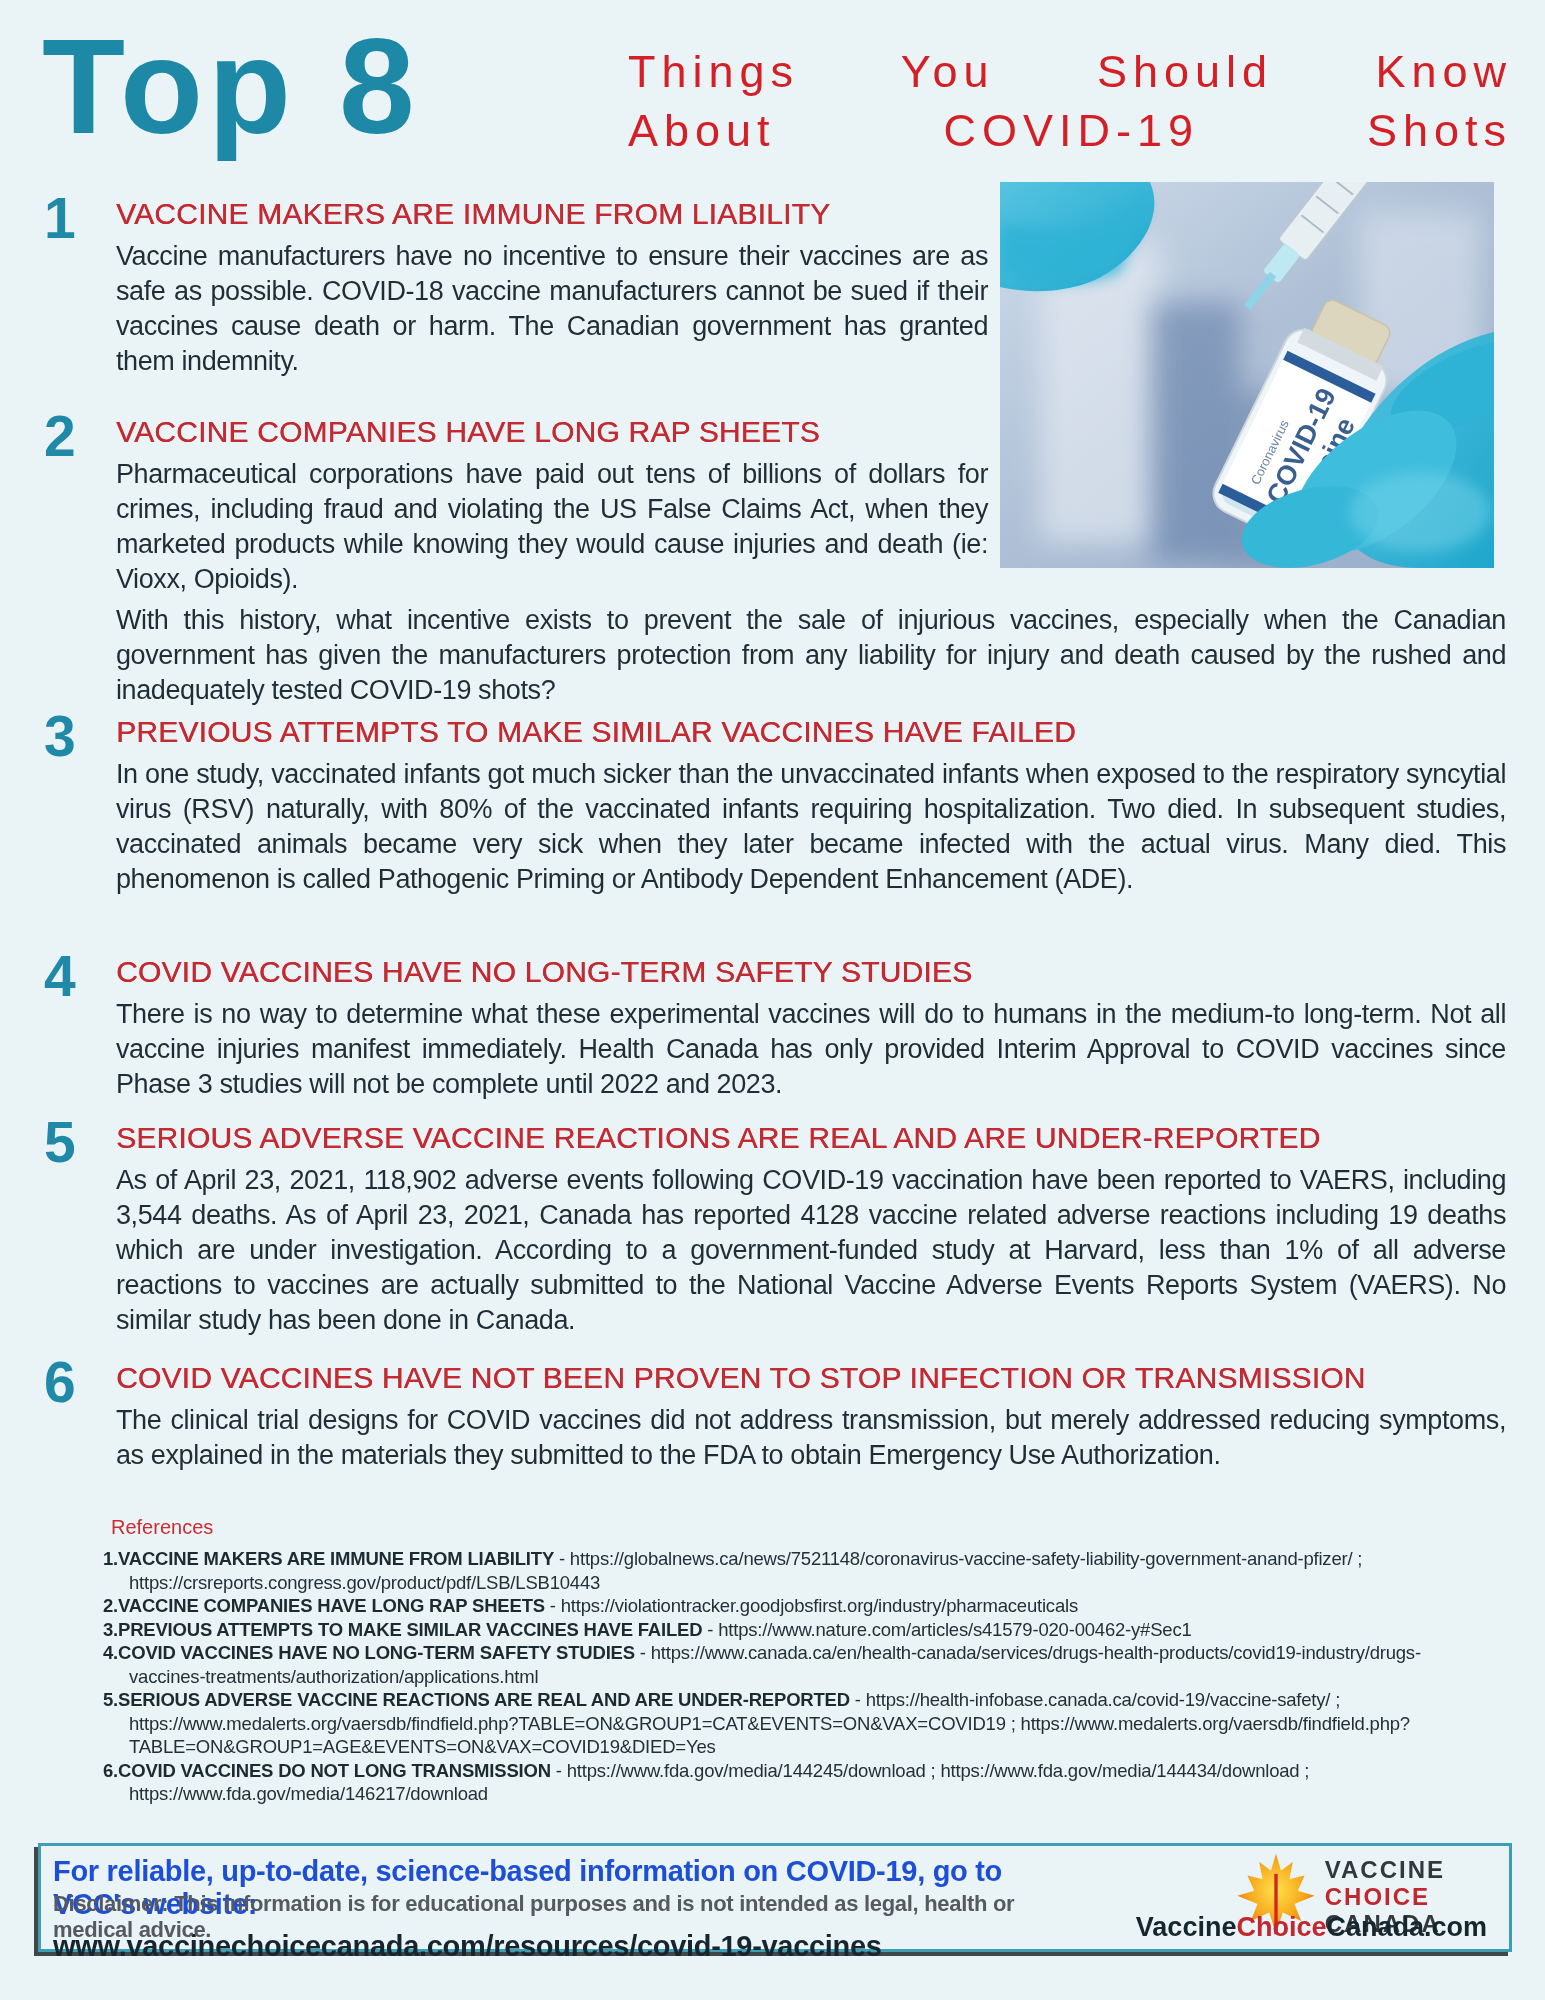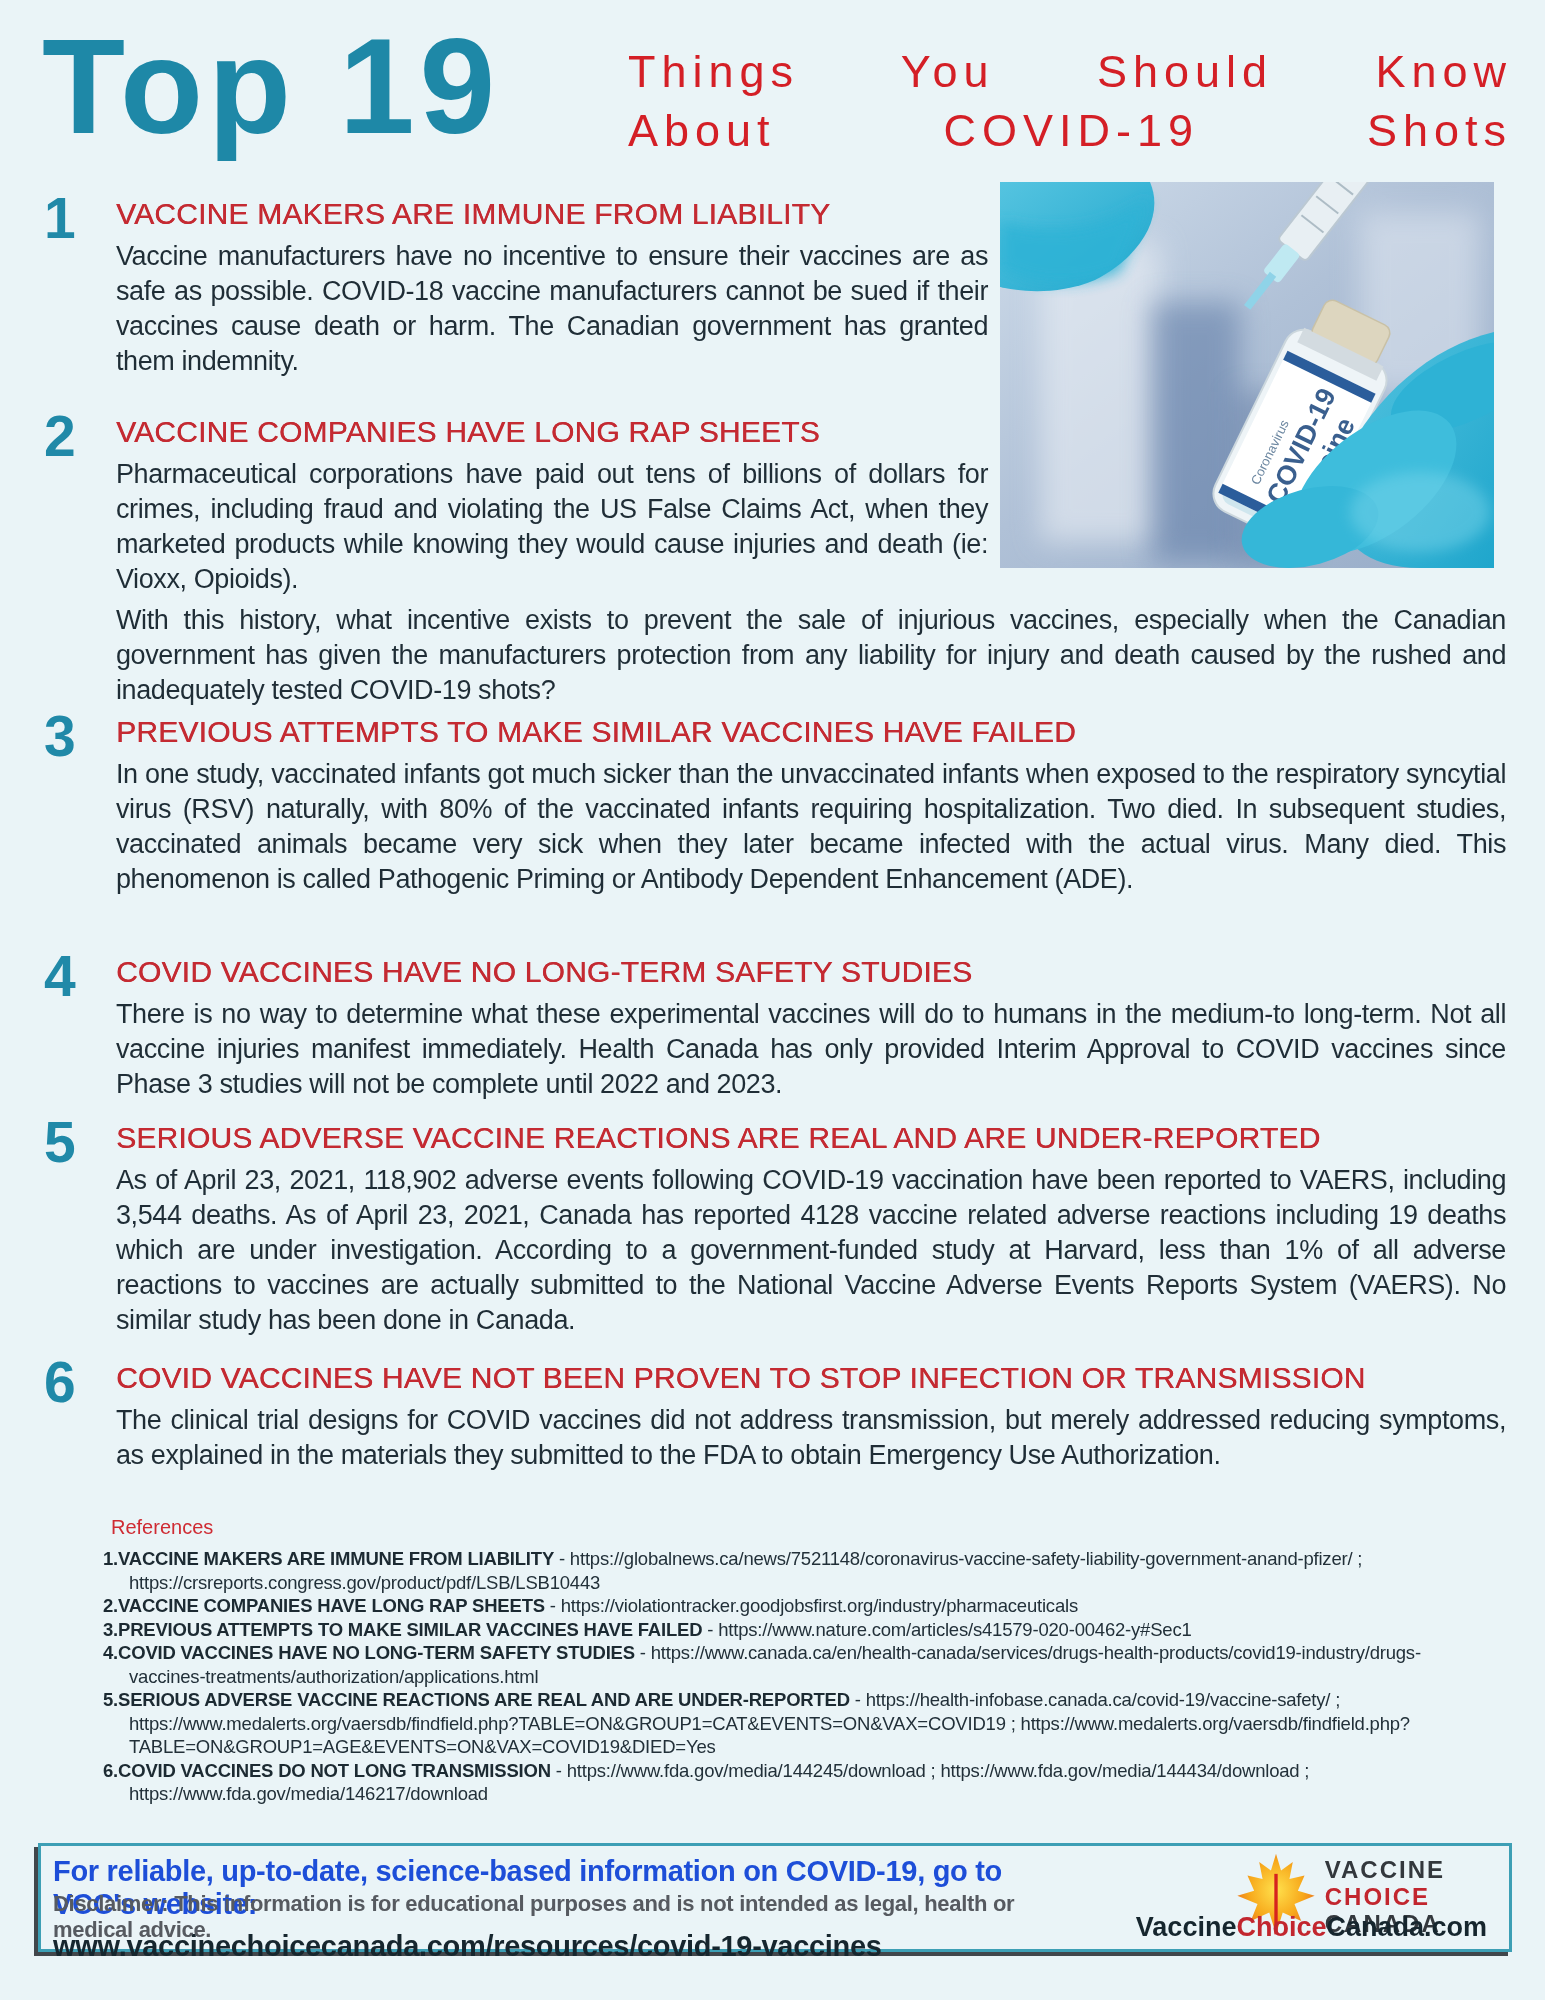--- a/index.html
+++ b/index.html
@@ -69,21 +69,21 @@
   .logo-words div{font-size:24px; font-weight:700; letter-spacing:2px; line-height:27px; color:#33383d;}
   .logo-words .choice{color:#c2262e;}
   .logo-site{position:absolute; right:22px; bottom:6px; font-size:27px; font-weight:700; color:#16262e;}
   .logo-site .choice{color:#c2262e;}
 </style>
 </head>
 <body>
 
 <div class="page">
 
-  <div class="top10">Top 19</div>
+  <div class="top10">Top 8</div>
   <div class="subtitle">
     <div class="line">Things You Should Know</div>
     <div class="line">About COVID-19 Shots</div>
   </div>
 
   <div class="photo">
     <svg viewBox="0 0 494 386" preserveAspectRatio="none">
       <defs>
         <linearGradient id="pbg" x1="0" y1="0" x2="1" y2="1">
           <stop offset="0" stop-color="#cfdcea"></stop>

